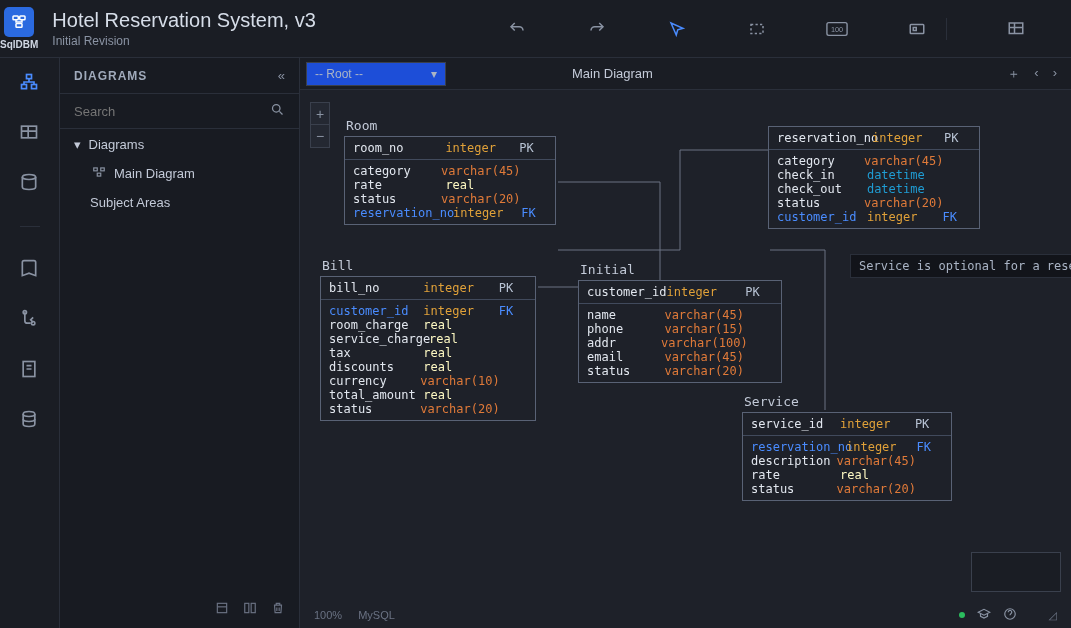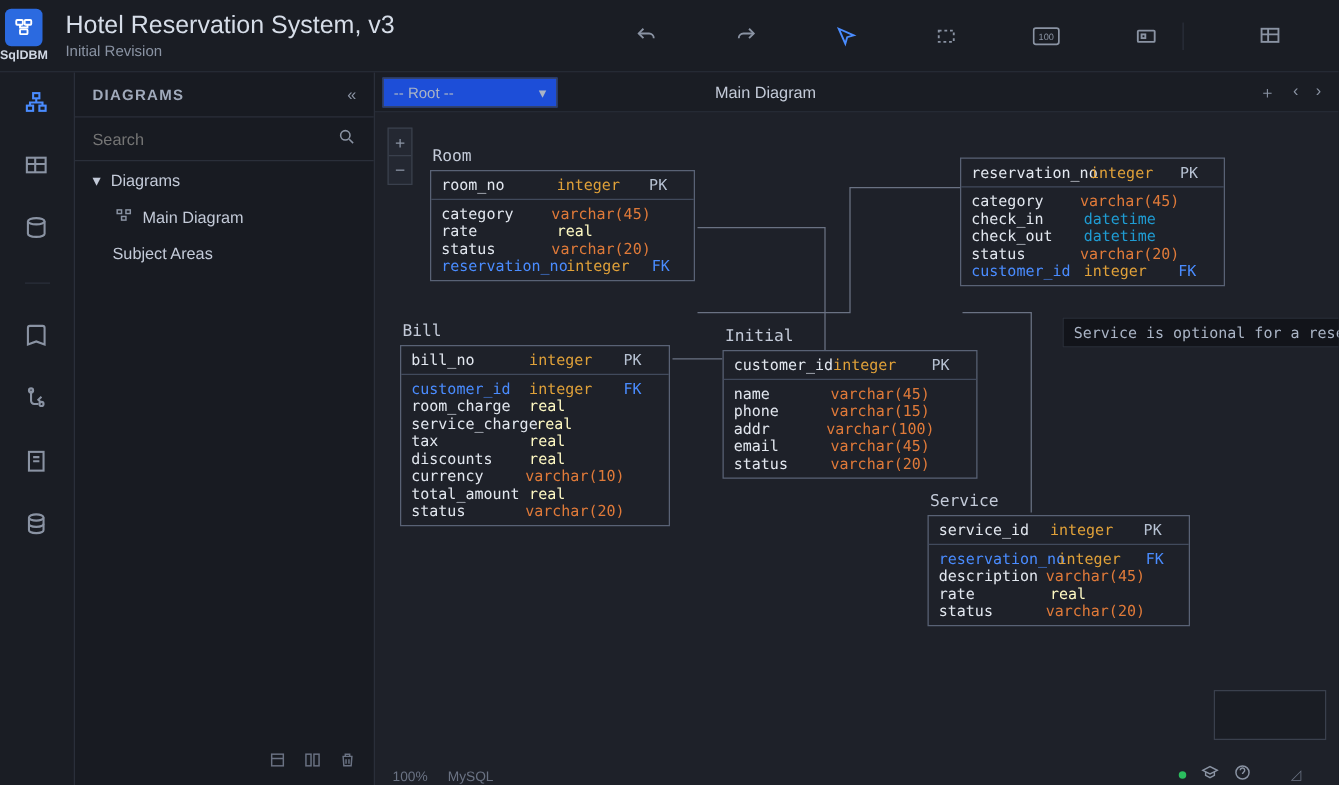--- a/index.html
+++ b/index.html
@@ -52,21 +52,21 @@
 .t-col.fk{color:#4a8cff;}
 .t-type{margin-left:auto;text-align:left;}
 .t-type.int{color:#e0a139;}
 .t-type.vc{color:#e07a39;}
 .t-type.real{color:#fef9c3;}
 .t-type.dt{color:#1f9cd3;}
 .t-key{margin-left:auto;color:#b7c2d3;font-weight:400;}
 .t-key.fk{color:#4a8cff;}
 .tooltip{position:absolute;left:550px;top:164px;background:#12141a;color:#aab4c5;font-family:Consolas,monospace;font-size:12px;padding:4px 8px;border:1px solid #2a2f3a;white-space:nowrap;}
 .minimap{position:absolute;right:10px;bottom:36px;width:90px;height:40px;border:1px solid #3a404d;background:#1a1d24;}
-.statusbar{position:absolute;left:0;right:16px;bottom:0;height:26px;display:flex;align-items:flex-end;padding:0 14px;font-size:11px;color:#6a7283;gap:16px;}
+.statusbar{position:absolute;left:0;right:0;bottom:0;height:26px;display:flex;align-items:center;padding:0 14px;font-size:11px;color:#6a7283;gap:16px;}
 .statusbar .right{margin-left:auto;display:flex;gap:12px;align-items:center;}
 .dot{width:6px;height:6px;border-radius:50%;background:#2bbd5e;}
 svg.line{position:absolute;left:0;top:0;pointer-events:none;}
 svg.line path,svg.line line{stroke:#6a7283;stroke-width:1;fill:none;}
 </style>
 </head>
 <body>
 
 <div class="app">
 

